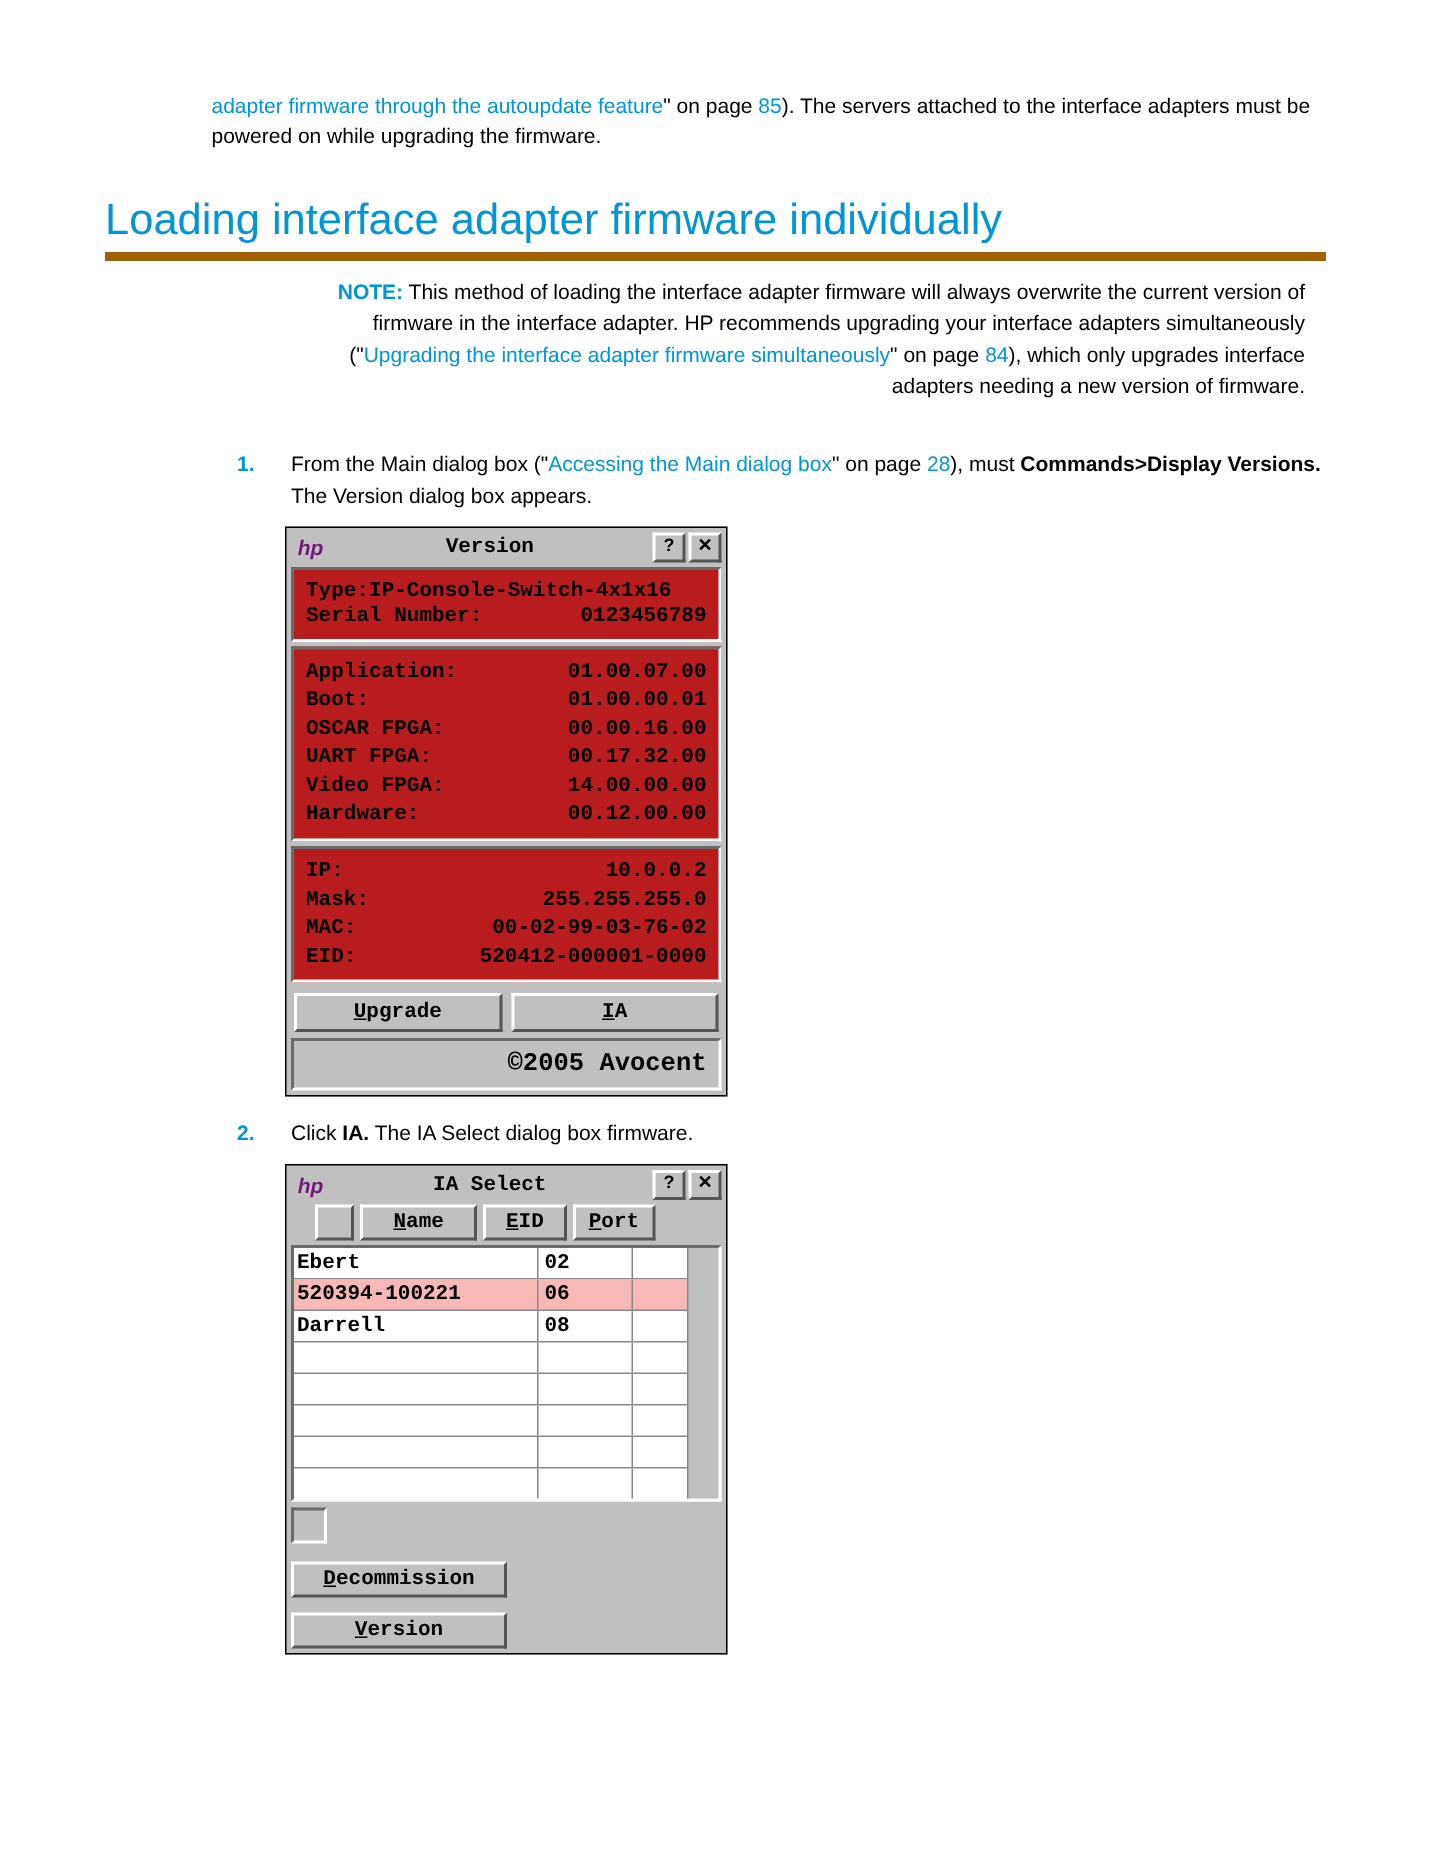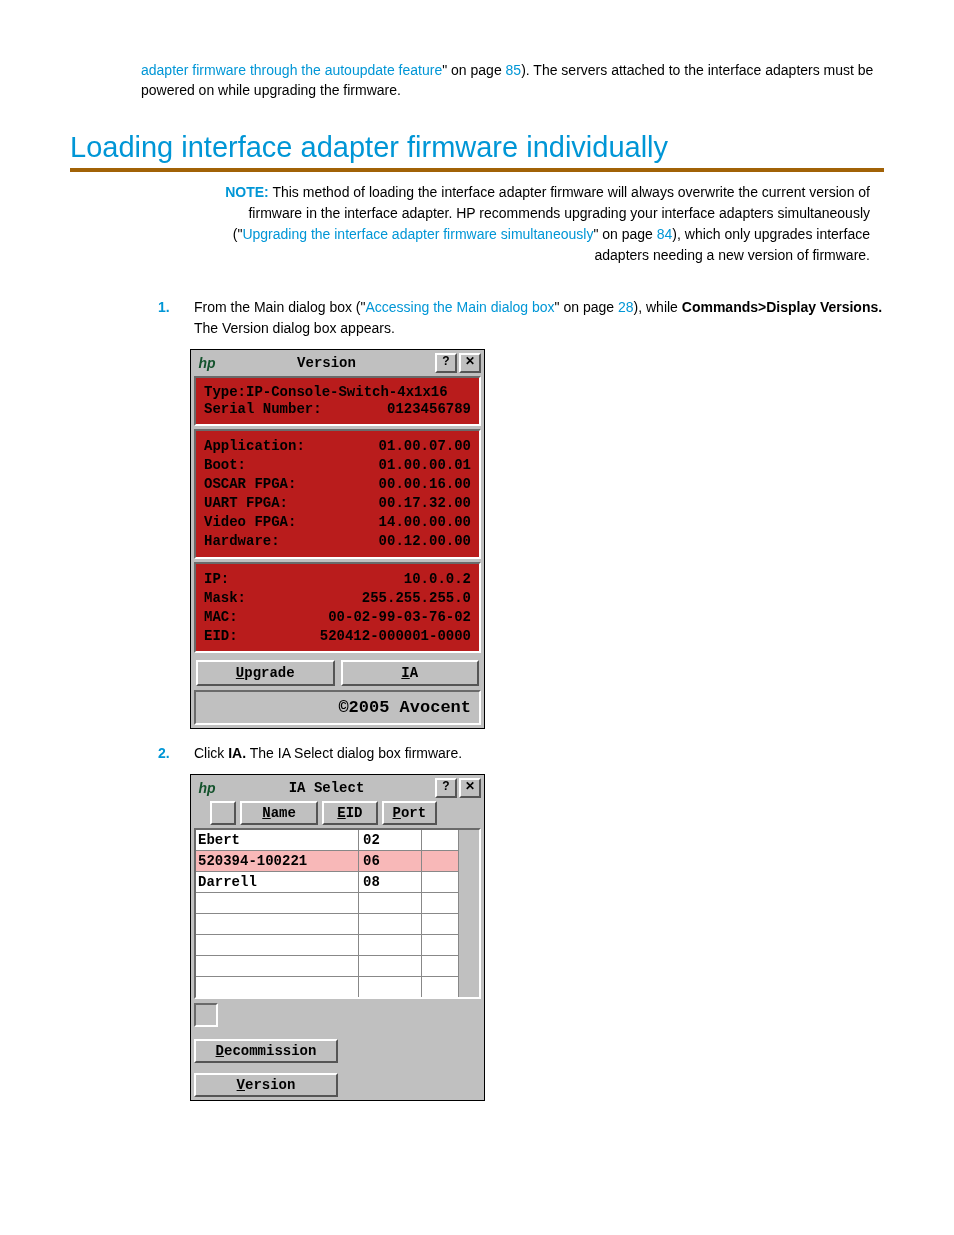--- a/index.html
+++ b/index.html
@@ -16,21 +16,21 @@
     margin-left: 71px;
     margin-bottom: 30px;
     line-height: 1.45;
   }
   .link { color: #0096d6; }
   h1 {
     font-family: Arial, Helvetica, sans-serif;
     font-weight: 300;
     color: #0096d6;
     font-size: 29px;
-    border-bottom: 4px solid #a16207;
+    border-bottom: 6px solid #a16207;
     padding-bottom: 4px;
     margin: 0 0 10px 0;
   }
   .note-block {
     margin-left: 150px;
     margin-right: 14px;
     line-height: 1.5;
     margin-bottom: 31px;
     text-align: right;
   }
@@ -68,21 +68,21 @@
   .dlg1 { width: 295px; }
   .dlg2 { width: 295px; }
   .titlebar {
     display: flex;
     align-items: center;
     height: 20px;
   }
   .tb-logo {
     width: 26px;
     text-align: center;
-    color: #14532d;
+    color: #701a75;
     font-weight: bold;
     font-style: italic;
     font-family: Arial, sans-serif;
   }
   .tb-title {
     flex: 1;
     text-align: center;
   }
   .tb-btn {
     width: 18px;
@@ -215,21 +215,21 @@
 <h1>Loading interface adapter firmware individually</h1>
 
 <div class="note-block">
   <span class="note-label">NOTE:</span><span> This method of loading the interface adapter firmware will always overwrite the current version of firmware in the interface adapter. HP recommends upgrading your interface adapters simultaneously ("</span><span class="link">Upgrading the interface adapter firmware simultaneously</span><span>" on page </span><span class="link">84</span><span>), which only upgrades interface adapters needing a new version of firmware.</span>
 </div>
 
 <ol class="steps">
 
   <li>
     <span class="num">1.</span>
-    <span>From the Main dialog box ("</span><span class="link">Accessing the Main dialog box</span><span>" on page </span><span class="link">28</span><span>), while </span><span class="bold">Commands&gt;Display Versions.</span><span> The Version dialog box appears.</span>
+    <span>From the Main dialog box ("</span><span class="link">Accessing the Main dialog box</span><span>" on page </span><span class="link">28</span><span>), must </span><span class="bold">Commands&gt;Display Versions.</span><span> The Version dialog box appears.</span>
   </li>
 </ol>
 
 <div class="dialog dlg1">
   <div class="titlebar">
     <div class="tb-logo">hp</div>
     <div class="tb-title">Version</div>
     <div class="tb-btn">?</div>
     <div class="tb-btn">✕</div>
   </div>

